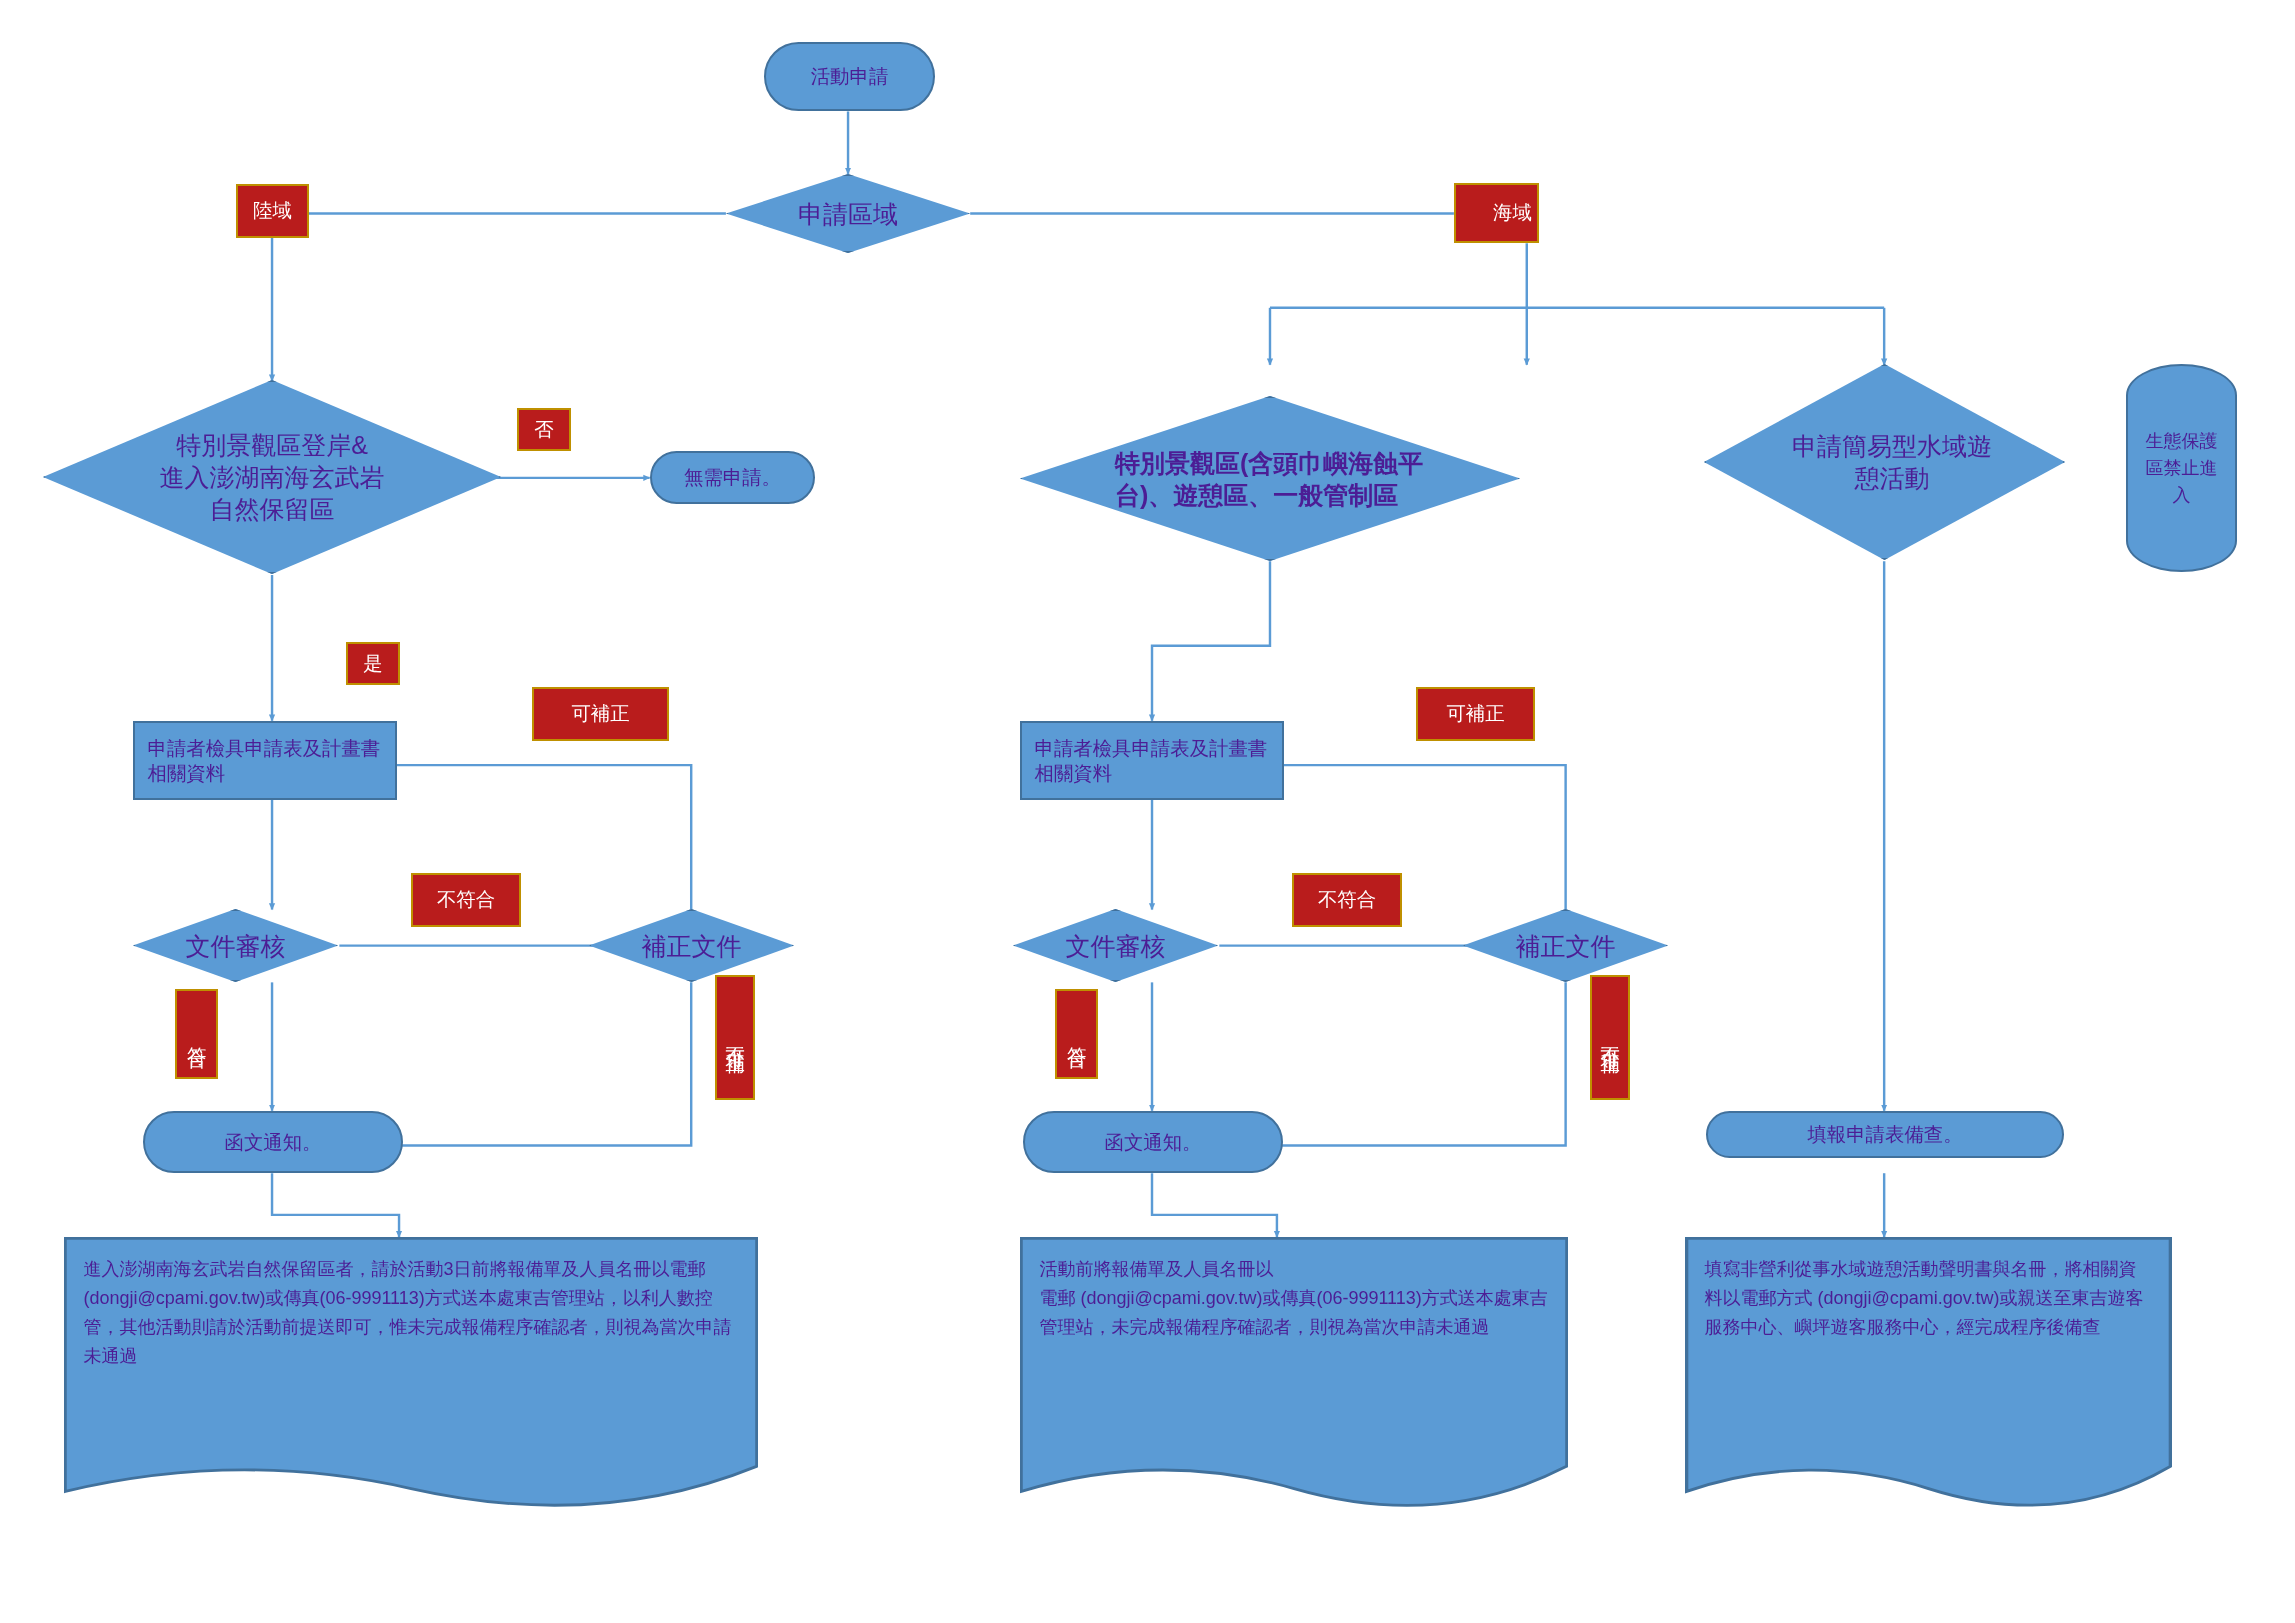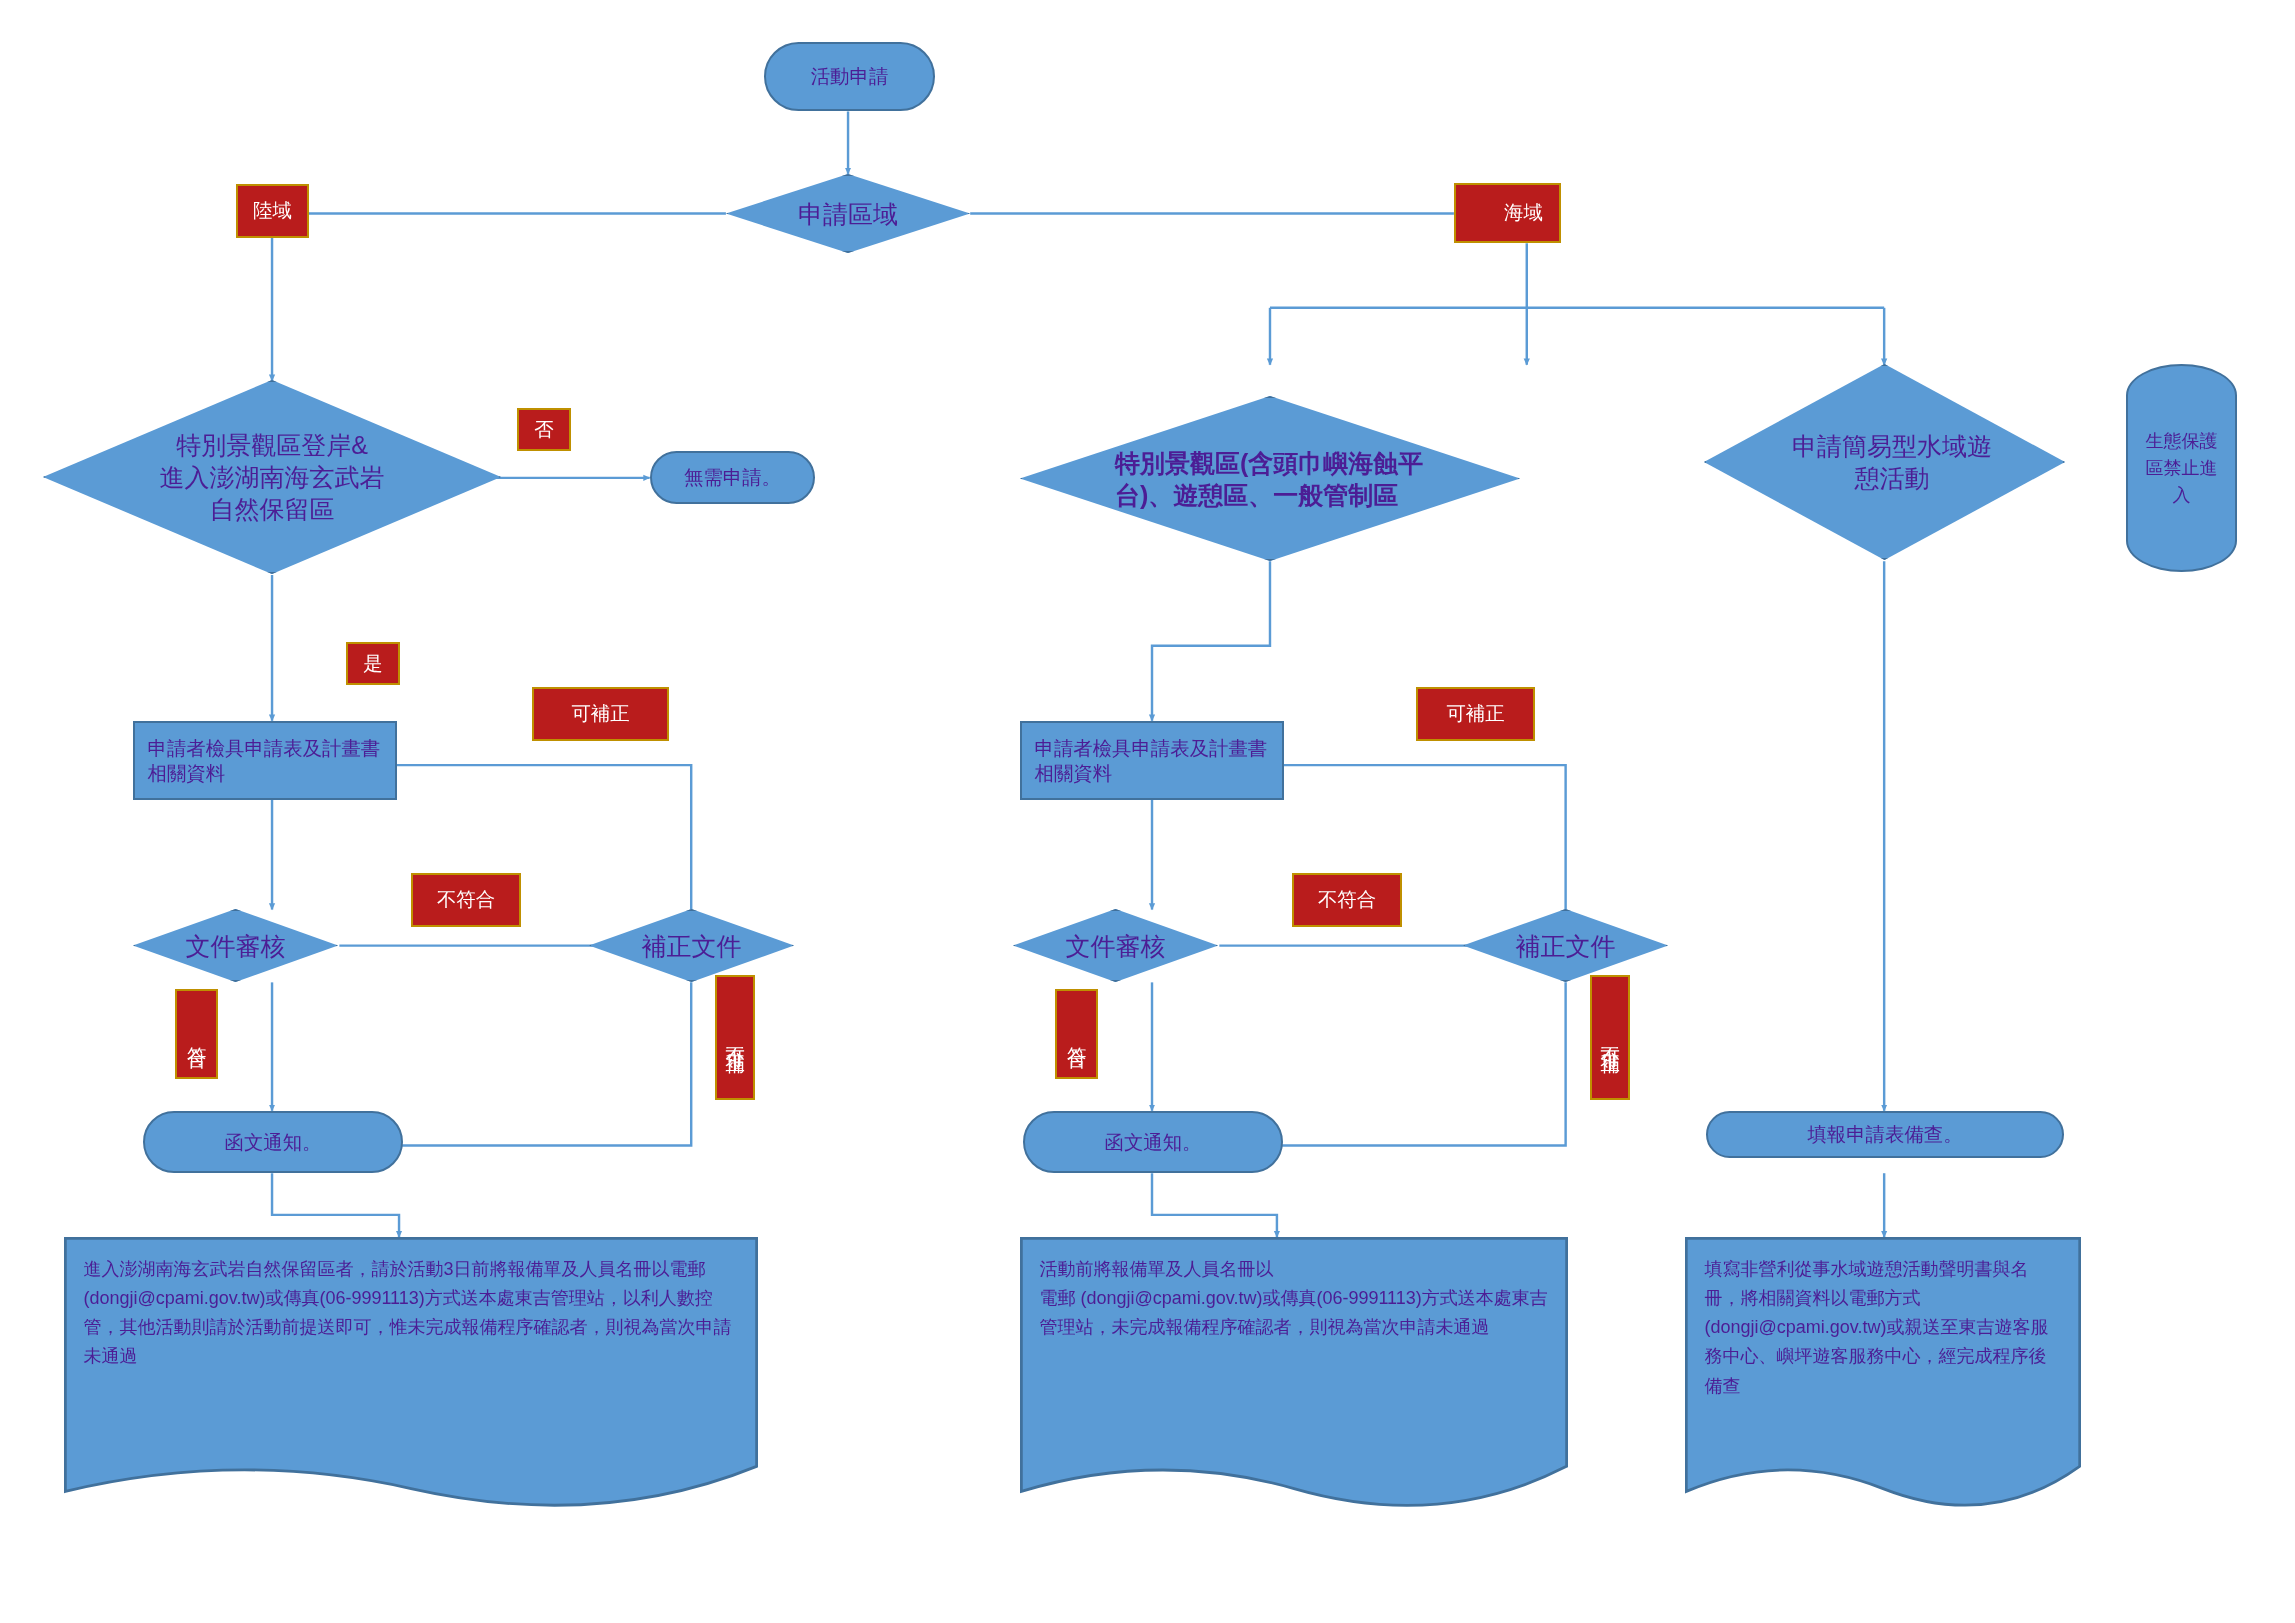--- a/index.html
+++ b/index.html
@@ -109,21 +109,21 @@
 
   <div class="node b-diamond" style="left:726px;top:174px;width:244px;height:79px;">
     <div class="dshape"></div>
     <div class="dtxt">申請區域</div>
   </div>
 
   <div class="y-lbl" style="left:236px;top:184px;width:73px;height:54px;">
     <span>陸域</span>
   </div>
 
-  <div class="y-lbl" style="left:1454px;top:183px;width:107px;height:60px;padding-left:32px;">
+  <div class="y-lbl" style="left:1454px;top:183px;width:85px;height:60px;padding-left:32px;">
     <span>海域</span>
   </div>
 
   <div class="node b-diamond" style="left:43px;top:380px;width:458px;height:194px;">
     <div class="dshape"></div>
     <div class="dtxt multiline" style="white-space:pre-line;">特別景觀區登岸&amp;
 進入澎湖南海玄武岩
 自然保留區</div>
   </div>
 
@@ -234,21 +234,21 @@
       <path d="M2,2 H788 V330 C655,398 520,398 395,362 C268,326 135,326 2,366 Z" fill="#5B9BD5" stroke="#41719C" stroke-width="4"></path>
     </svg>
     <div class="doctxt" style="white-space:pre-line;">活動前將報備單及人員名冊以
 電郵 (dongji@cpami.gov.tw)或傳真(06-9991113)方式送本處東吉管理站，未完成報備程序確認者，則視為當次申請未通過</div>
   </div>
 
   <div class="node b-term" style="left:1706px;top:1111px;width:358px;height:47px;">
     <span>填報申請表備查。</span>
   </div>
 
-  <div class="node b-doc" style="left:1685px;top:1237px;width:396px;height:278px;">
+  <div class="node b-doc" style="left:1685px;top:1237px;width:487px;height:278px;">
     <svg class="docsvg" viewBox="0 0 590 400" preserveAspectRatio="none">
       <path d="M2,2 H588 V330 C490,398 390,398 295,362 C200,326 100,326 2,366 Z" fill="#5B9BD5" stroke="#41719C" stroke-width="4"></path>
     </svg>
     <div class="doctxt">填寫非營利從事水域遊憩活動聲明書與名冊，將相關資料以電郵方式 (dongji@cpami.gov.tw)或親送至東吉遊客服務中心、嶼坪遊客服務中心，經完成程序後備查</div>
   </div>
 
 </div>
 
 
 </body></html>

